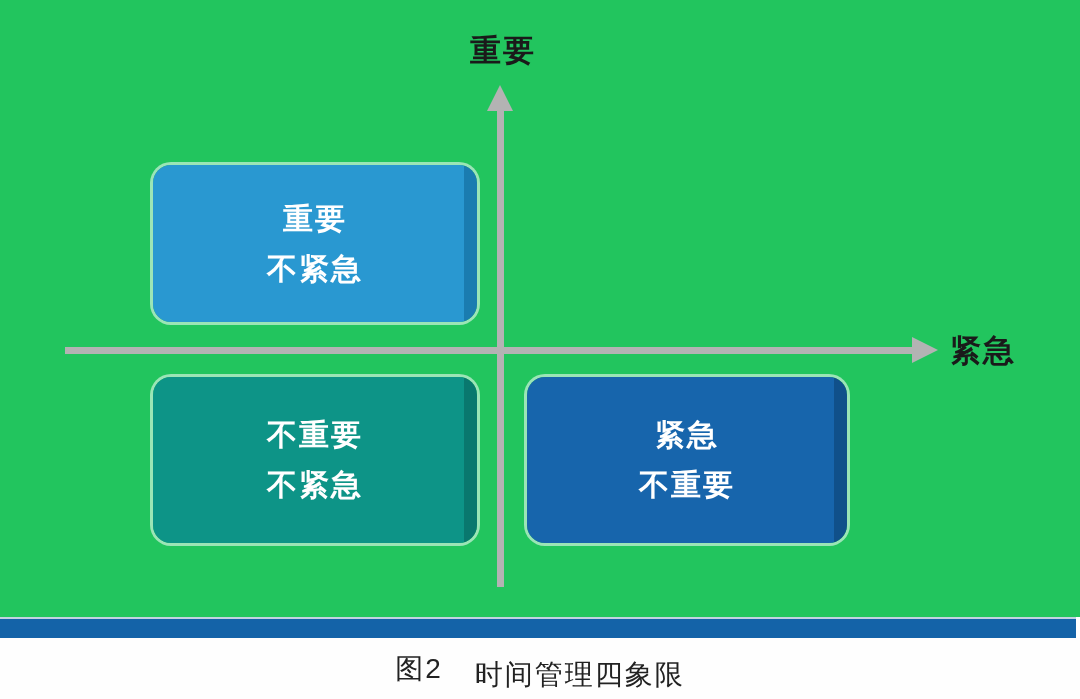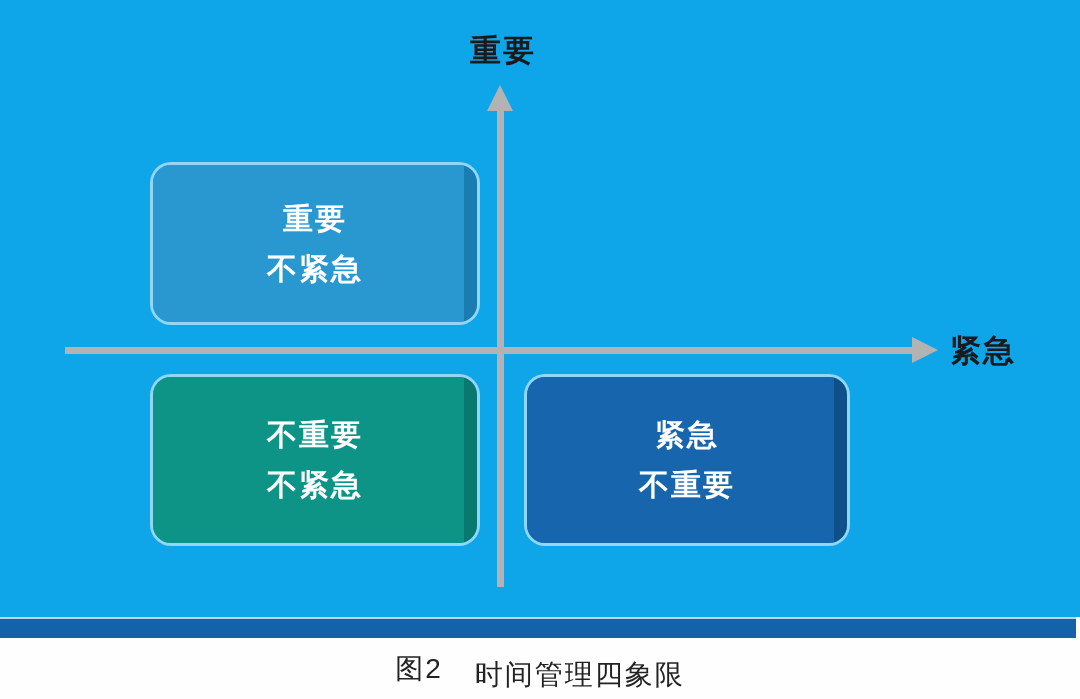--- a/index.html
+++ b/index.html
@@ -10,21 +10,21 @@
   }
   .page {
     position: relative;
     width: 1080px; height: 699px;
     overflow: hidden;
   }
   
   .diagram {
     position: absolute; left: 0; top: 0;
     width: 1080px; height: 617px;
-    background: #0ea5e9;
+    background: #22c55e;
   }
   
   .axis-v {
     position: absolute; left: 497px; top: 105px;
     width: 7px; height: 482px;
     background: #b3b3b3;
   }
   .arrow-up {
     position: absolute; left: 487px; top: 85px;
     width: 0; height: 0;

